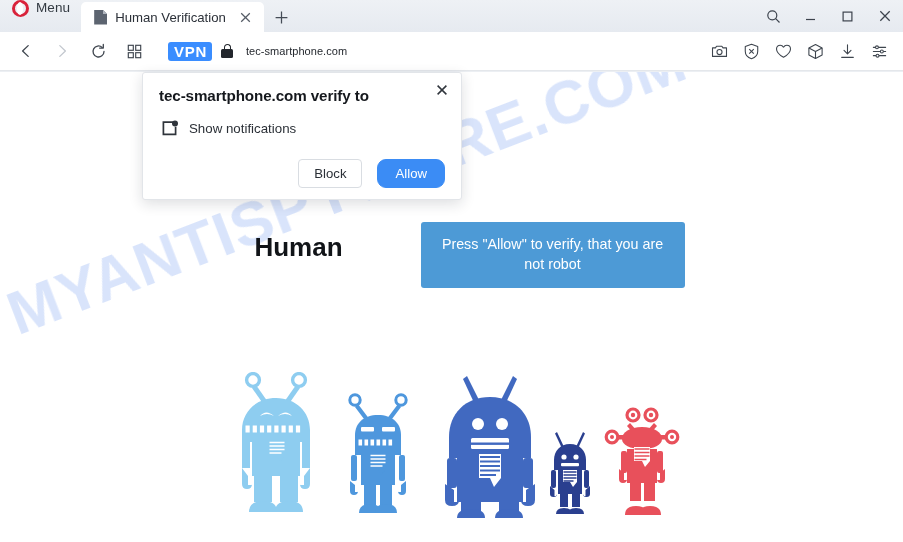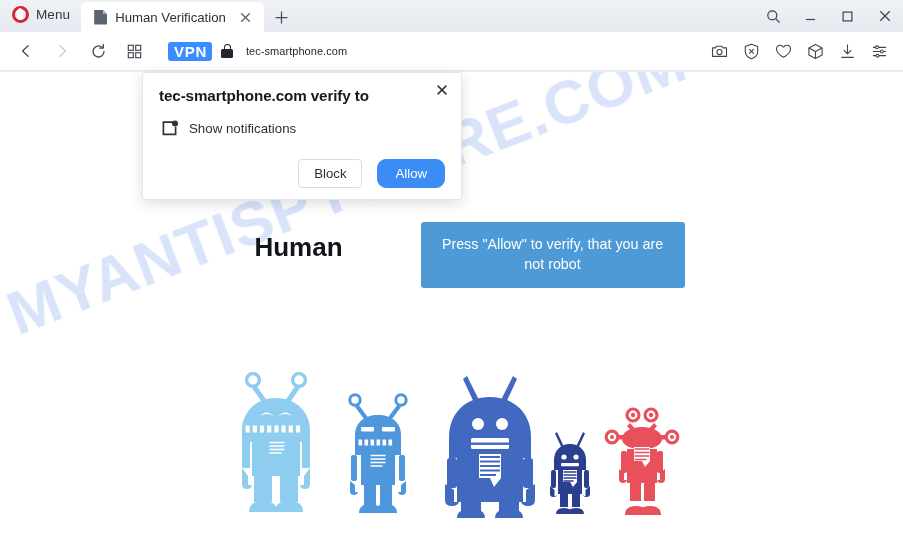--- a/index.html
+++ b/index.html
@@ -17,21 +17,21 @@
   }
 
   
   .tabstrip {
     position: absolute; left: 0; top: 0;
     width: 903px; height: 32px;
     background: linear-gradient(#eef1f5, #e6eaf0);
     display: flex; align-items: flex-end;
   }
   .menu-btn {
-    display: flex; align-items: center; gap: 7px;
+    display: flex; align-items: flex-start; gap: 7px;
     height: 32px; padding: 0 11px 4px 12px;
     cursor: default;
   }
   .opera-logo {
     width: 17px; height: 17px;
     border-radius: 50%;
     border: 3.2px solid #d9233b;
     position: relative;
   }
   .opera-logo::after {

